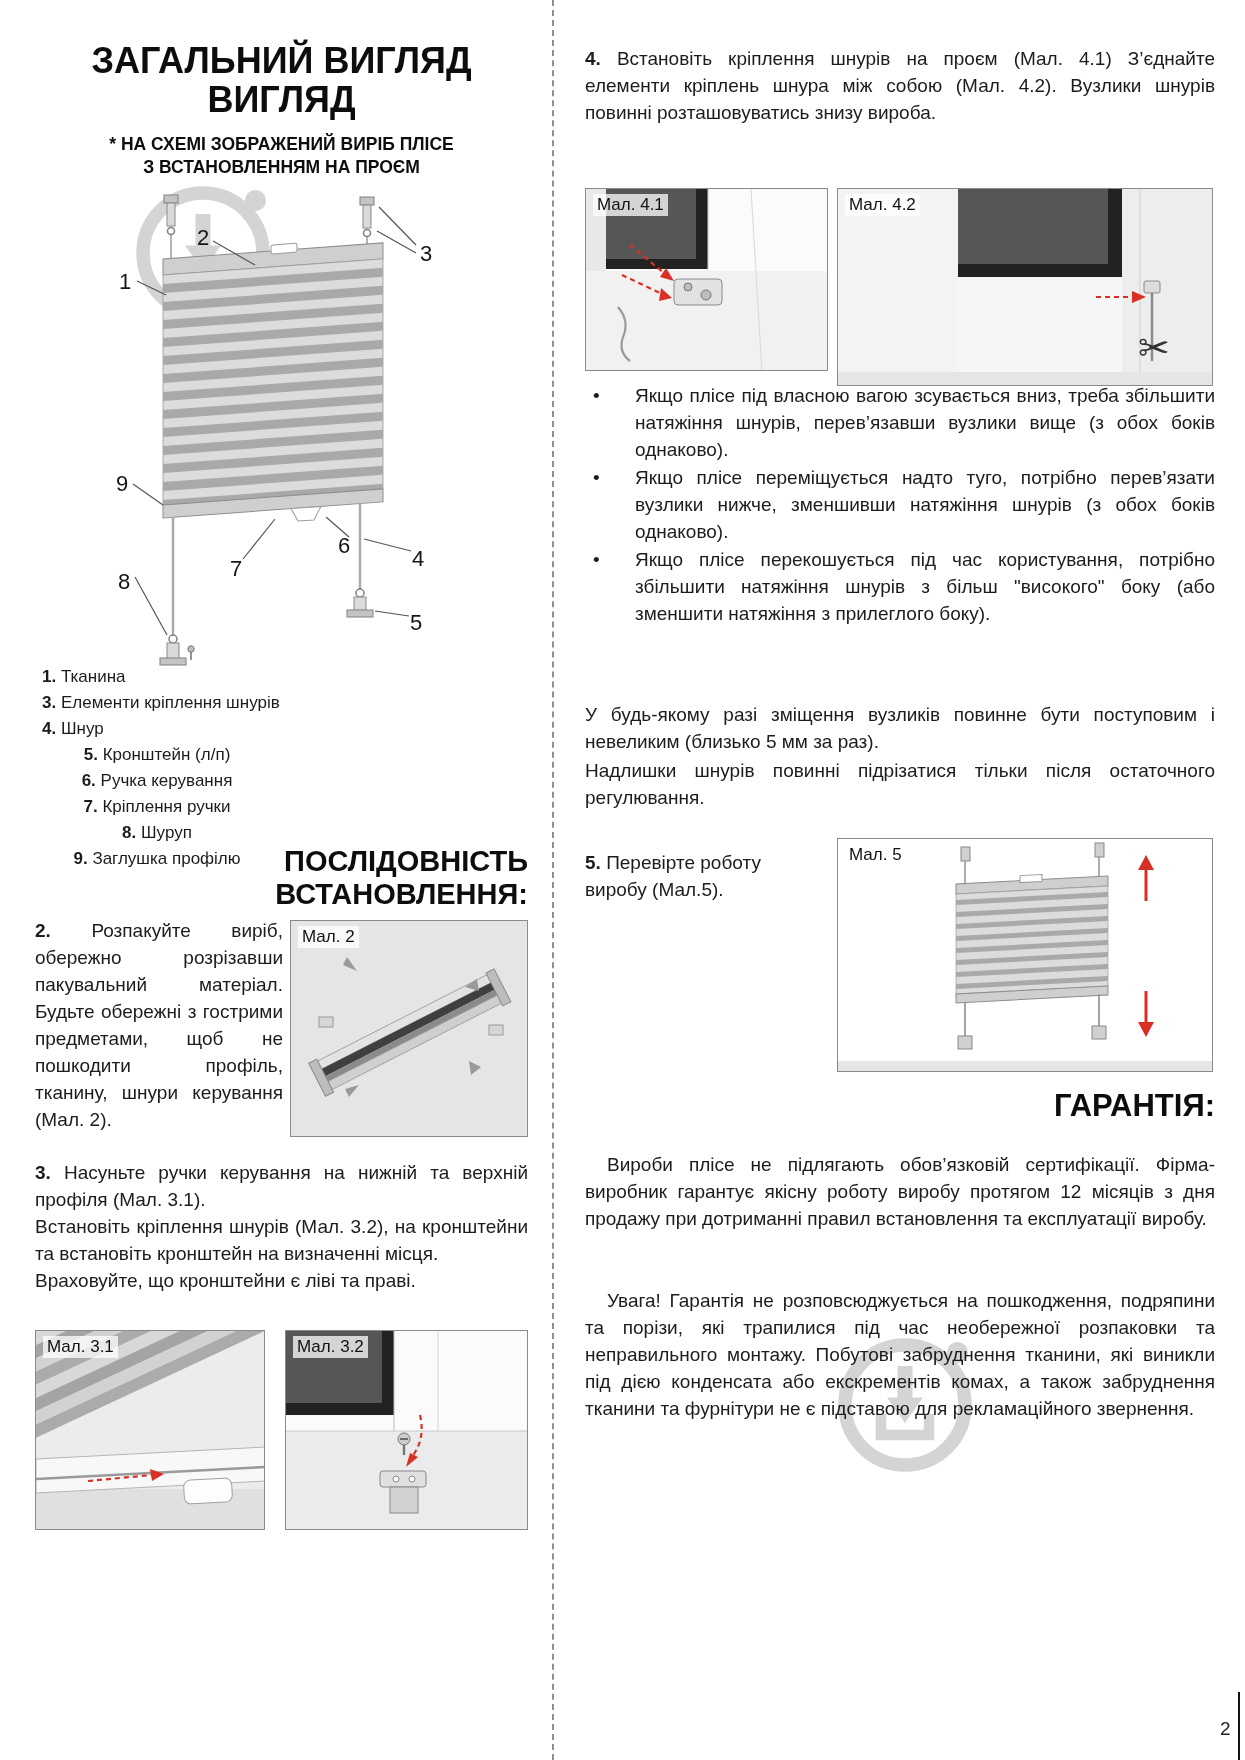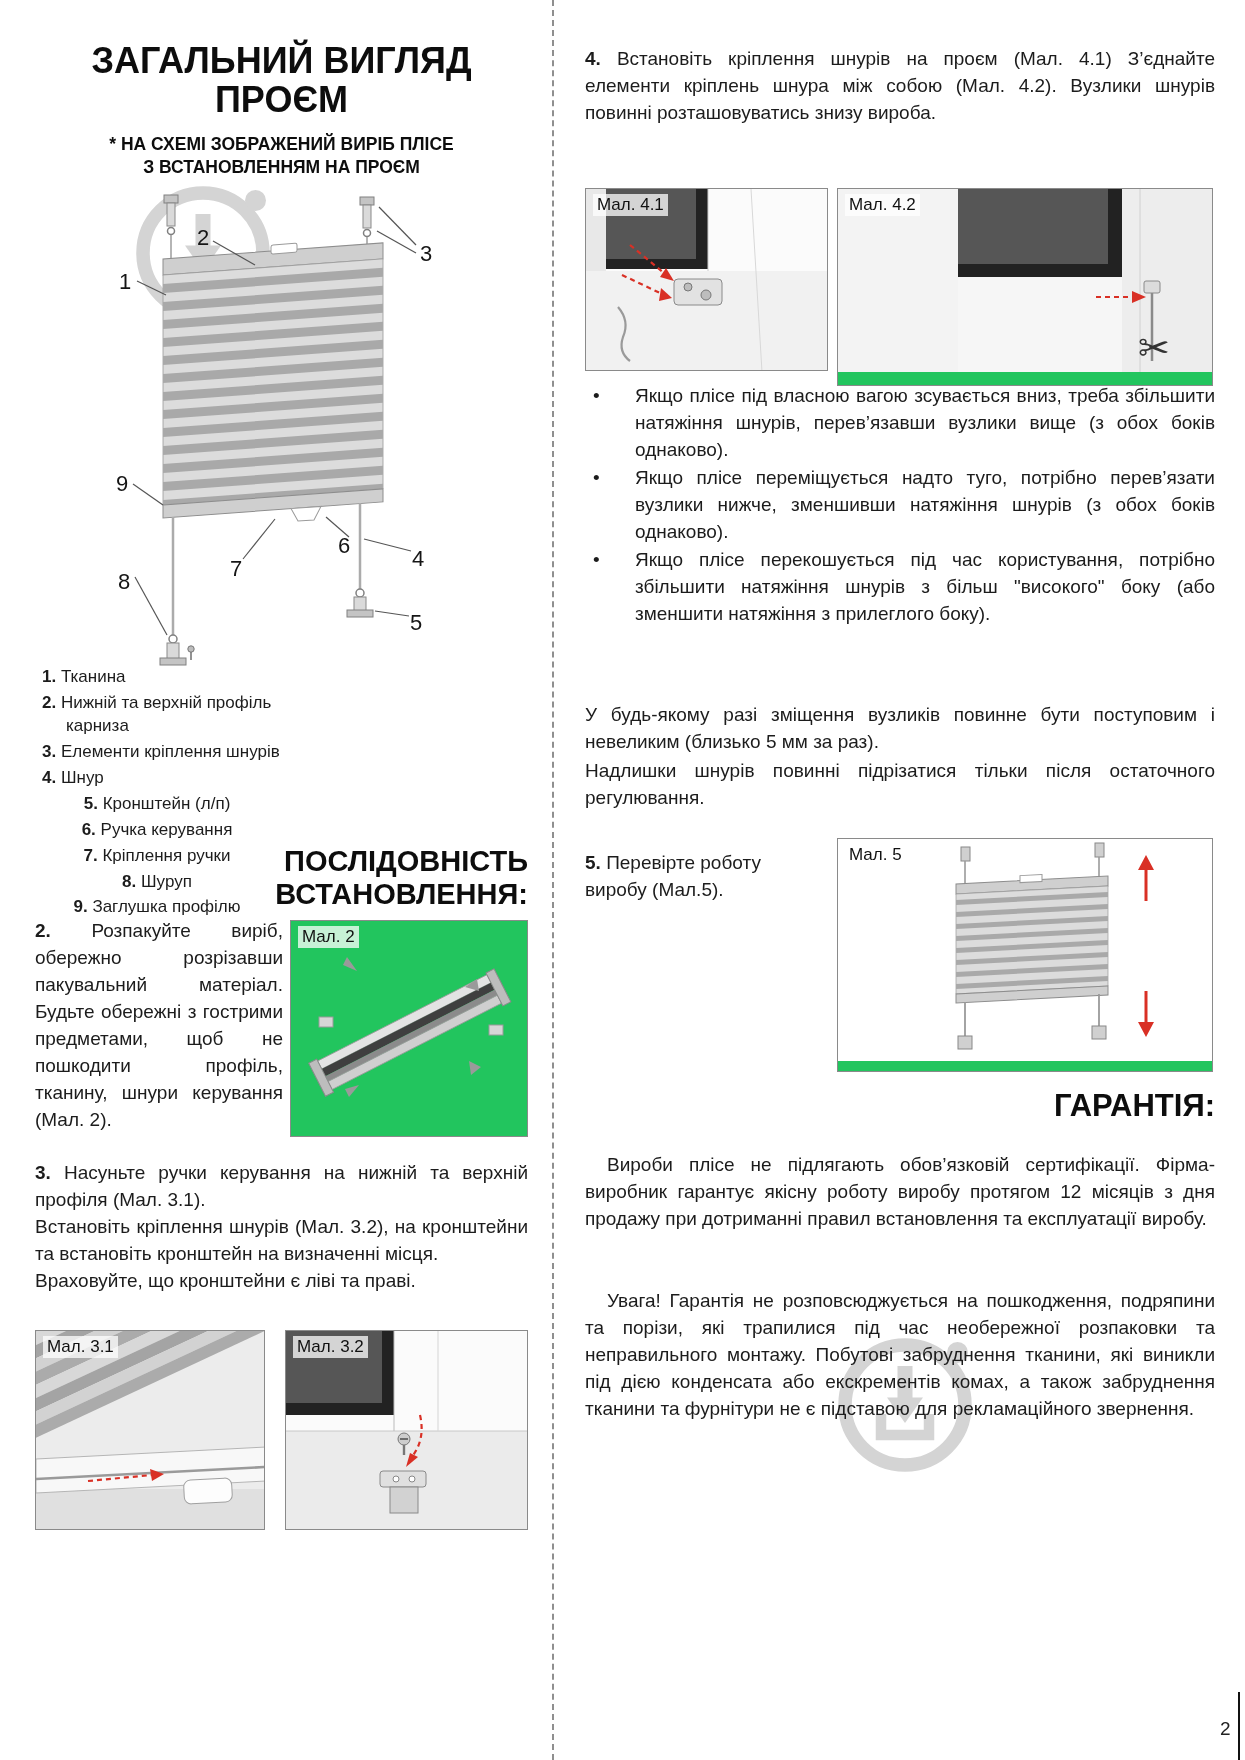--- a/index.html
+++ b/index.html
@@ -35,21 +35,21 @@
     font-size:19px; line-height:1.42; text-align:justify; color:#1c1c1c;
   }
   .body-text b { font-weight:bold; }
   .legend { display:flex; font-size:17px; line-height:1.35; }
   .legend-col1 { width:256px; flex:none; }
   .legend-col2 { width:230px; flex:none;text-align:center; }
   .legend-item { padding-left:24px; text-indent:-24px; margin-bottom:3px; }
   .legend-item b { font-weight:bold; }
 
   .figure-box {
-    position:absolute; background:#22c55e;
+    position:absolute; background:#e5e5e5;
     border:1px solid #8a8a8a; overflow:hidden;padding-left:20px;
   }
   .figure-label {
     position:absolute; left:7px; top:5px; font-size:17px; color:#111;
     background:rgba(255,255,255,0.75); padding:1px 4px; z-index:3;
   }
   .figure-box svg { position:absolute; left:0; top:0; }
 
   .bullet-row { display:flex; margin-bottom:1px; }
   .bullet-dot { width:50px; flex:none; padding-left:8px; font-size:19px; line-height:1.42; }
@@ -78,21 +78,21 @@
 <svg class="abs wm" style="left:830px; top:1330px;" width="150" height="150" viewBox="0 0 100 100">
   <circle cx="50" cy="50" r="40" fill="none" stroke="#d4d4d4" stroke-width="9"></circle>
   <circle cx="85" cy="15" r="7" fill="#d4d4d4"></circle>
   <rect x="45" y="24" width="10" height="24" fill="#d4d4d4"></rect>
   <polygon points="38,45 62,45 50,62" fill="#d4d4d4"></polygon>
   <path d="M34,56 v14 h32 v-14" fill="none" stroke="#d4d4d4" stroke-width="7"></path>
 </svg>
 
 <div class="abs layer big-title" style="left:35px; top:42px; width:493px;">
   <div>ЗАГАЛЬНИЙ ВИГЛЯД</div>
-  <div>ПРОЄМ</div>
+  <div>ВИГЛЯД</div>
 </div>
 
 <div class="abs layer subtitle" style="left:35px; top:133px; width:493px;">
   <div>* НА СХЕМІ ЗОБРАЖЕНИЙ ВИРІБ ПЛІСЕ</div>
   <div>З ВСТАНОВЛЕННЯМ НА ПРОЄМ</div>
 </div>
 
 <svg class="abs layer" style="left:33px; top:183px;" width="500" height="490" viewBox="0 0 500 490">
 
   <g>
@@ -173,21 +173,20 @@
     <text class="callout" x="311" y="370">6</text>
     <text class="callout" x="203" y="393">7</text>
     <text class="callout" x="91" y="406">8</text>
     <text class="callout" x="89" y="308">9</text>
   </g>
 </svg>
 
 <div class="abs layer legend" style="left:42px; top:666px; width:486px;flex-direction:column;">
   <div class="legend-col1">
     <div class="legend-item"><b>1.</b> <span>Тканина</span></div>
-    <div class="legend-item"><b>2.</b> <span>Нижній та верхній профіль карниза</span></div>
     <div class="legend-item"><b>3.</b> <span>Елементи кріплення шнурів</span></div>
     <div class="legend-item"><b>4.</b> <span>Шнур</span></div>
   </div>
   <div class="legend-col2">
     <div class="legend-item"><b>5.</b> <span>Кронштейн (л/п)</span></div>
     <div class="legend-item"><b>6.</b> <span>Ручка керування</span></div>
     <div class="legend-item"><b>7.</b> <span>Кріплення ручки</span></div>
     <div class="legend-item"><b>8.</b> <span>Шуруп</span></div>
     <div class="legend-item"><b>9.</b> <span>Заглушка профілю</span></div>
   </div>

